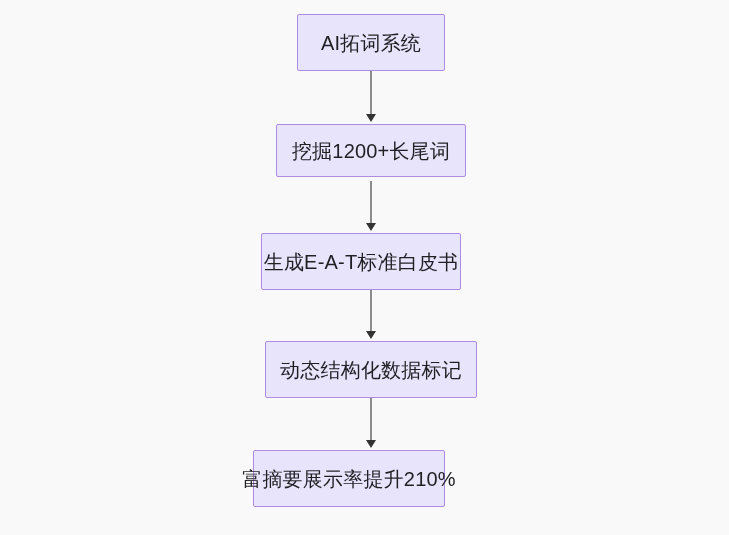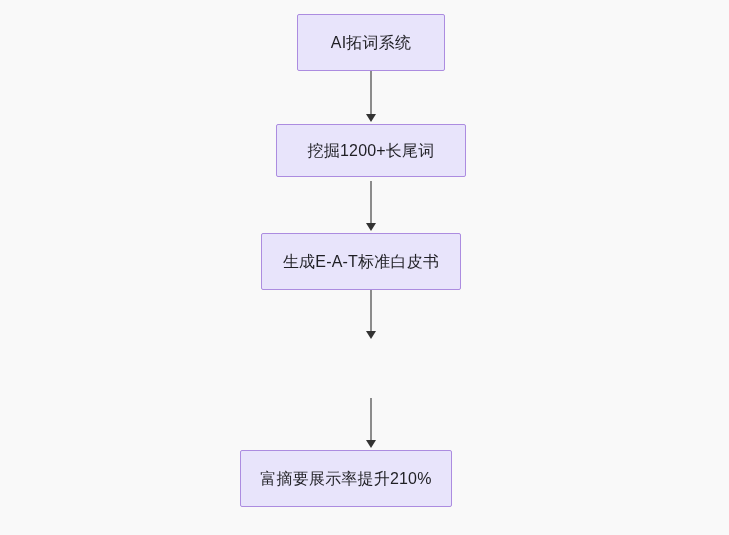--- a/index.html
+++ b/index.html
@@ -21,21 +21,21 @@
   .node {
     position: absolute;
     box-sizing: border-box;
     background: #e8e4fb;
     border: 1.6px solid #ac8ce0;
     border-radius: 2px;
     display: flex;
     align-items: center;
     justify-content: center;
     color: #1f1f24;
-    font-size: 16px;
+    font-size: 20px;
     line-height: 1.2;
     letter-spacing: 0.2px;
     white-space: nowrap;
   }
   .edge {
     position: absolute;
     width: 2px;
     background: #8c8c8c;
   }
   .arrowhead {
@@ -69,18 +69,21 @@
   </div>
 
   <div class="node" style="left:276px; top:124px; width:190px; height:53px;">
     <span>挖掘1200+长尾词</span>
   </div>
 
   <div class="node" style="left:261px; top:233px; width:200px; height:57px;">
     <span>生成E-A-T标准白皮书</span>
   </div>
 
+  <div class="node" style="left:265px; top:341px; width:212px; height:57px;">
+    <span>动态结构化数据标记</span>
+  </div>
 
-  <div class="node" style="left:240px; top:450px; width:212px; height:57px;">
+  <div class="node" style="left:253px; top:450px; width:192px; height:57px;">
     <span>富摘要展示率提升210%</span>
   </div>
 
 </div>
 
 </body></html>

